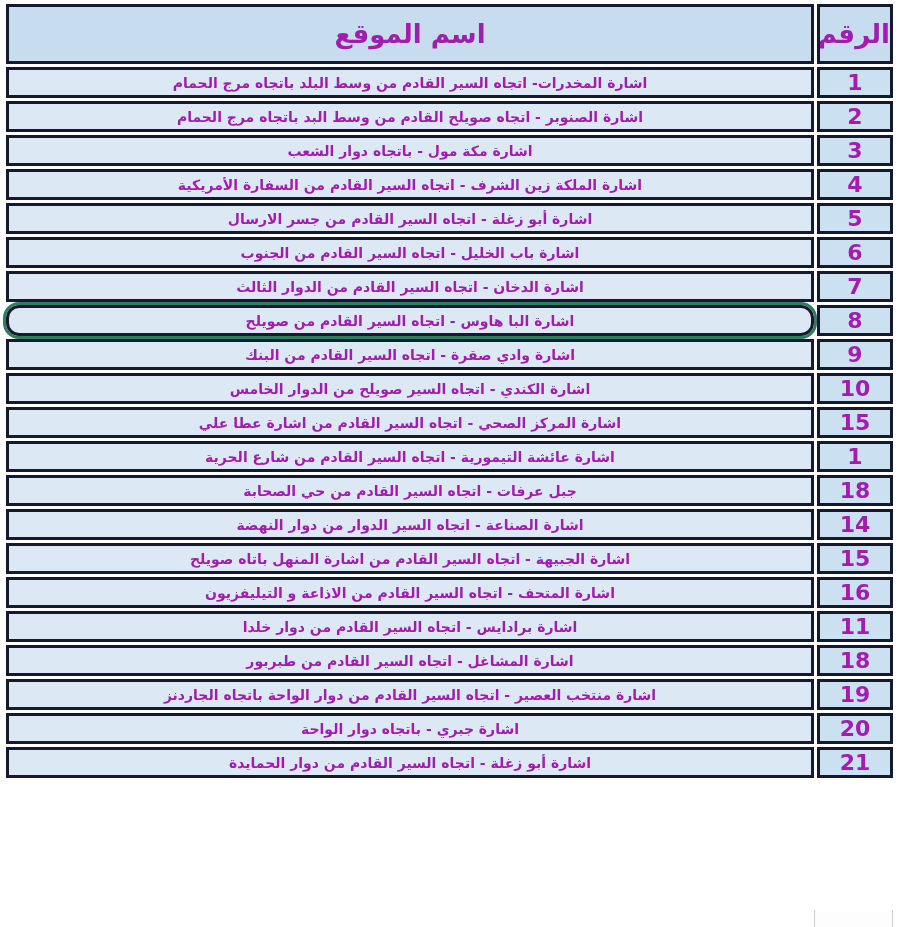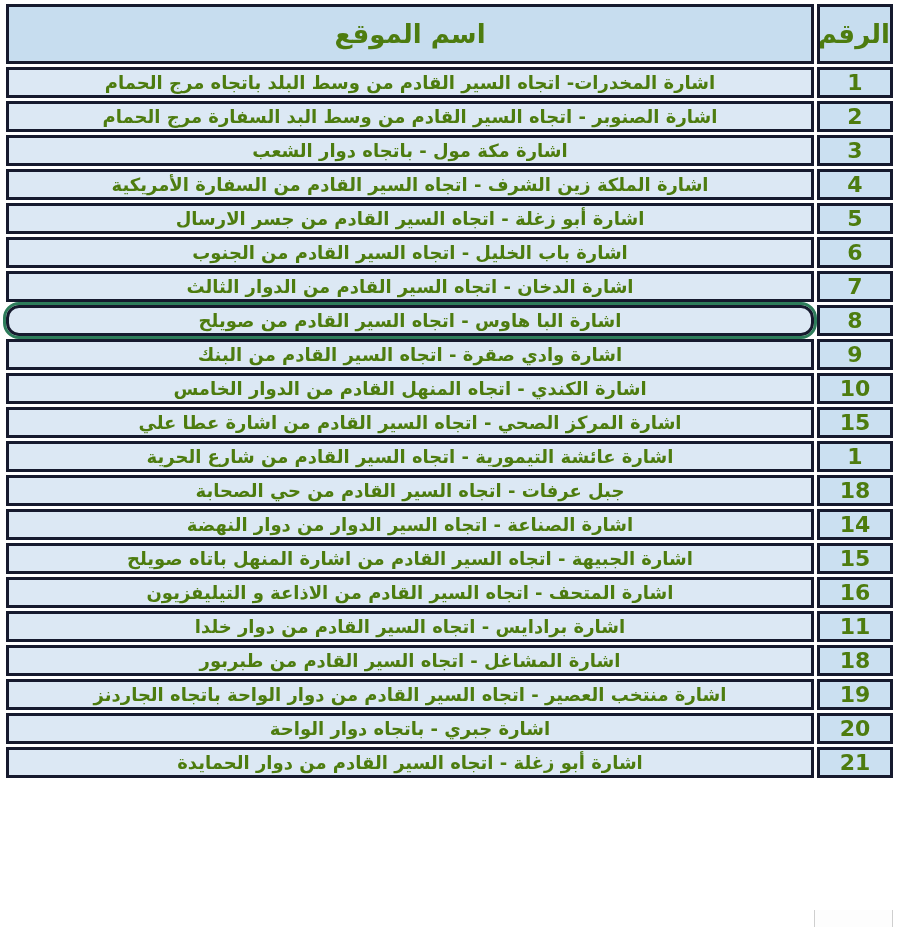--- a/index.html
+++ b/index.html
@@ -19,39 +19,39 @@
     width: 893px;
     margin: 1px 4px 0 3px;
     table-layout: fixed;
   }
   col.num-col  { width: 76px; }
   col.name-col { width: auto; }
   th, td {
     border: 3px solid #161a2e;
     text-align: center;
     vertical-align: middle;
-    color: #4d7c0f;
+    color: #a21caf;
     overflow: hidden;
   }
   th.header-cell {
     background: #c7ddef;
     height: 60px;
     font-size: 26px;
     font-weight: bold;
   }
   td.num-cell {
     background: #cbe0f1;
     height: 31px;
     font-size: 22px;
     font-weight: bold;
   }
   td.name-cell {
     background: #dce8f4;
     height: 22px;
-    font-size: 18px;
+    font-size: 14px;
     font-weight: 600;
     white-space: nowrap;
   }
   td.name-cell.selected {
     outline: 3px solid #2e7d5b;
     outline-offset: 0px;
     border-radius: 13px;
   }
   .bottom-strip {
     position: absolute;
@@ -79,21 +79,21 @@
         <th class="header-cell">اسم الموقع</th>
       </tr>
     </thead>
     <tbody>
         <tr>
           <td class="num-cell">1</td>
           <td class="name-cell">اشارة المخدرات- اتجاه السير القادم من وسط البلد باتجاه مرج الحمام</td>
         </tr>
         <tr>
           <td class="num-cell">2</td>
-          <td class="name-cell">اشارة الصنوبر - اتجاه السير القادم من وسط البد السفارة مرج الحمام</td>
+          <td class="name-cell">اشارة الصنوبر - اتجاه صويلح القادم من وسط البد باتجاه مرج الحمام</td>
         </tr>
         <tr>
           <td class="num-cell">3</td>
           <td class="name-cell">اشارة مكة مول - باتجاه دوار الشعب</td>
         </tr>
         <tr>
           <td class="num-cell">4</td>
           <td class="name-cell">اشارة الملكة زين الشرف - اتجاه السير القادم من السفارة الأمريكية</td>
         </tr>
         <tr>
@@ -111,21 +111,21 @@
         <tr>
           <td class="num-cell">8</td>
           <td class="name-cell selected">اشارة البا هاوس - اتجاه السير القادم من صويلح</td>
         </tr>
         <tr>
           <td class="num-cell">9</td>
           <td class="name-cell">اشارة وادي صقرة - اتجاه السير القادم من البنك</td>
         </tr>
         <tr>
           <td class="num-cell">10</td>
-          <td class="name-cell">اشارة الكندي - اتجاه المنهل القادم من الدوار الخامس</td>
+          <td class="name-cell">اشارة الكندي - اتجاه السير صويلح من الدوار الخامس</td>
         </tr>
         <tr>
           <td class="num-cell">15</td>
           <td class="name-cell">اشارة المركز الصحي - اتجاه السير القادم من اشارة عطا علي</td>
         </tr>
         <tr>
           <td class="num-cell">1</td>
           <td class="name-cell">اشارة عائشة التيمورية - اتجاه السير القادم من شارع الحرية</td>
         </tr>
         <tr>

